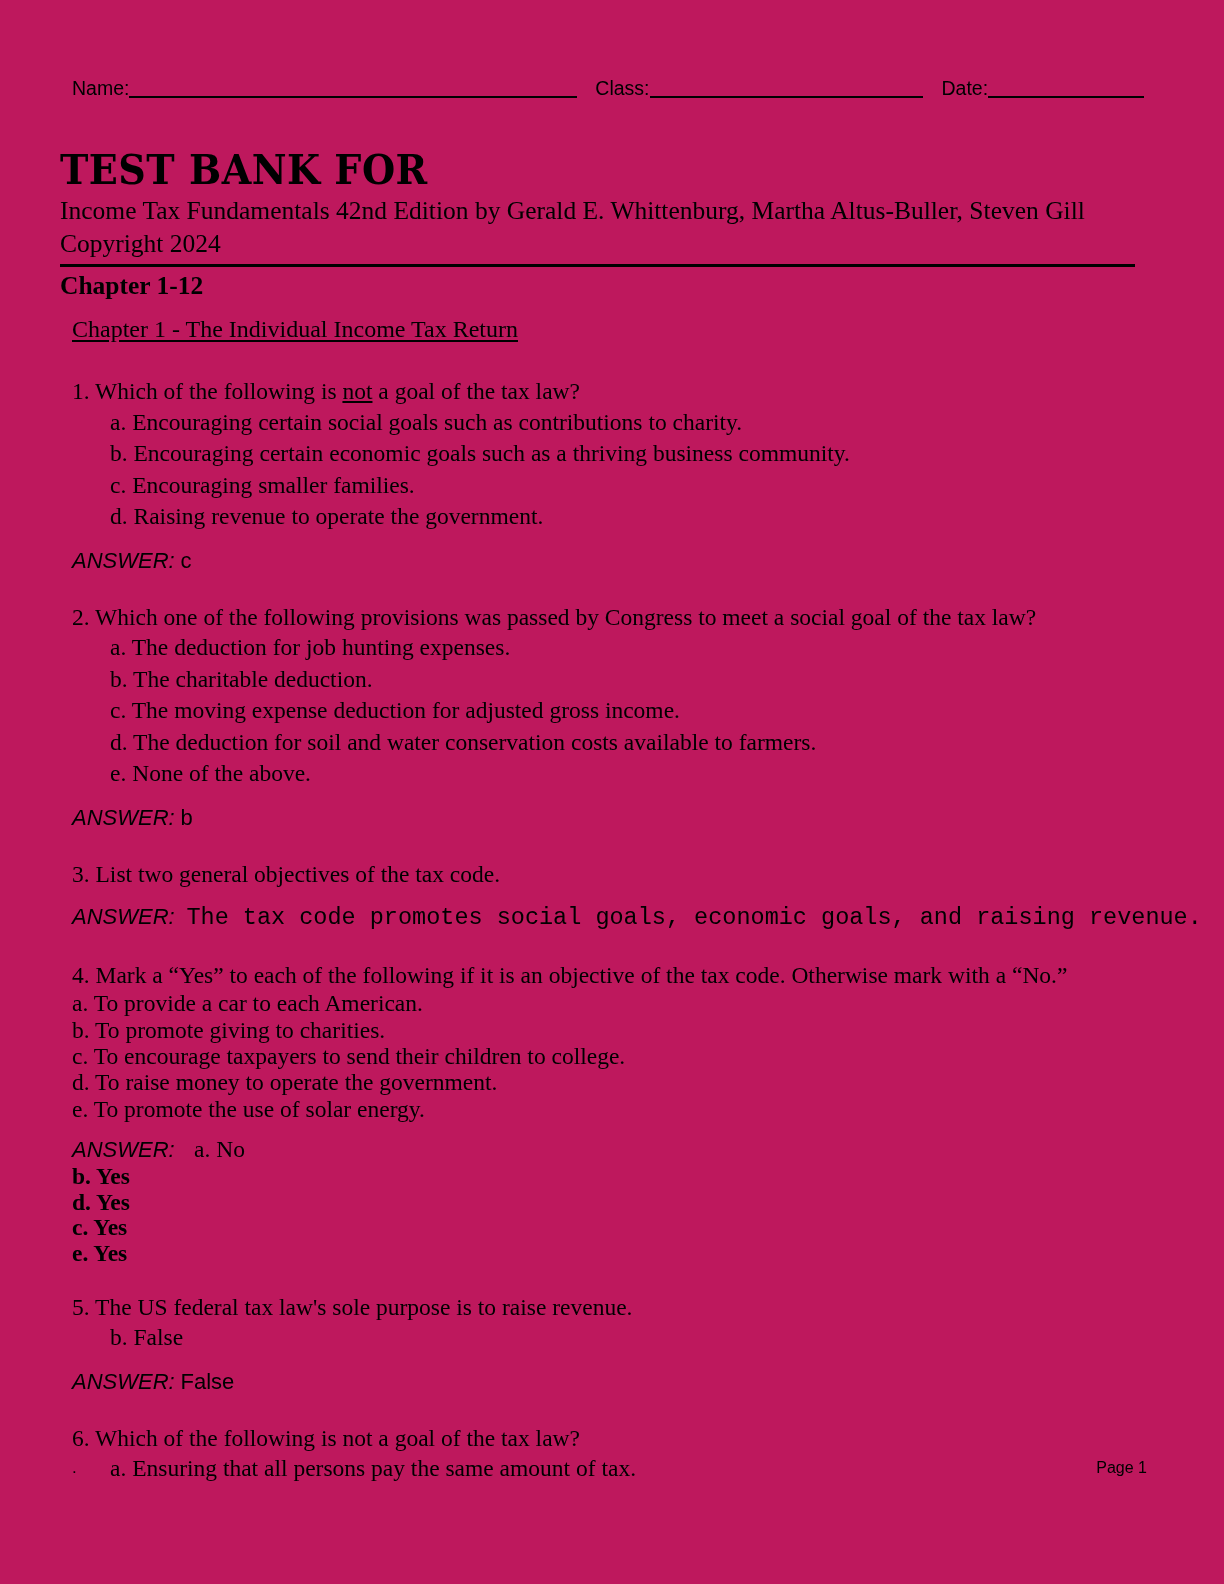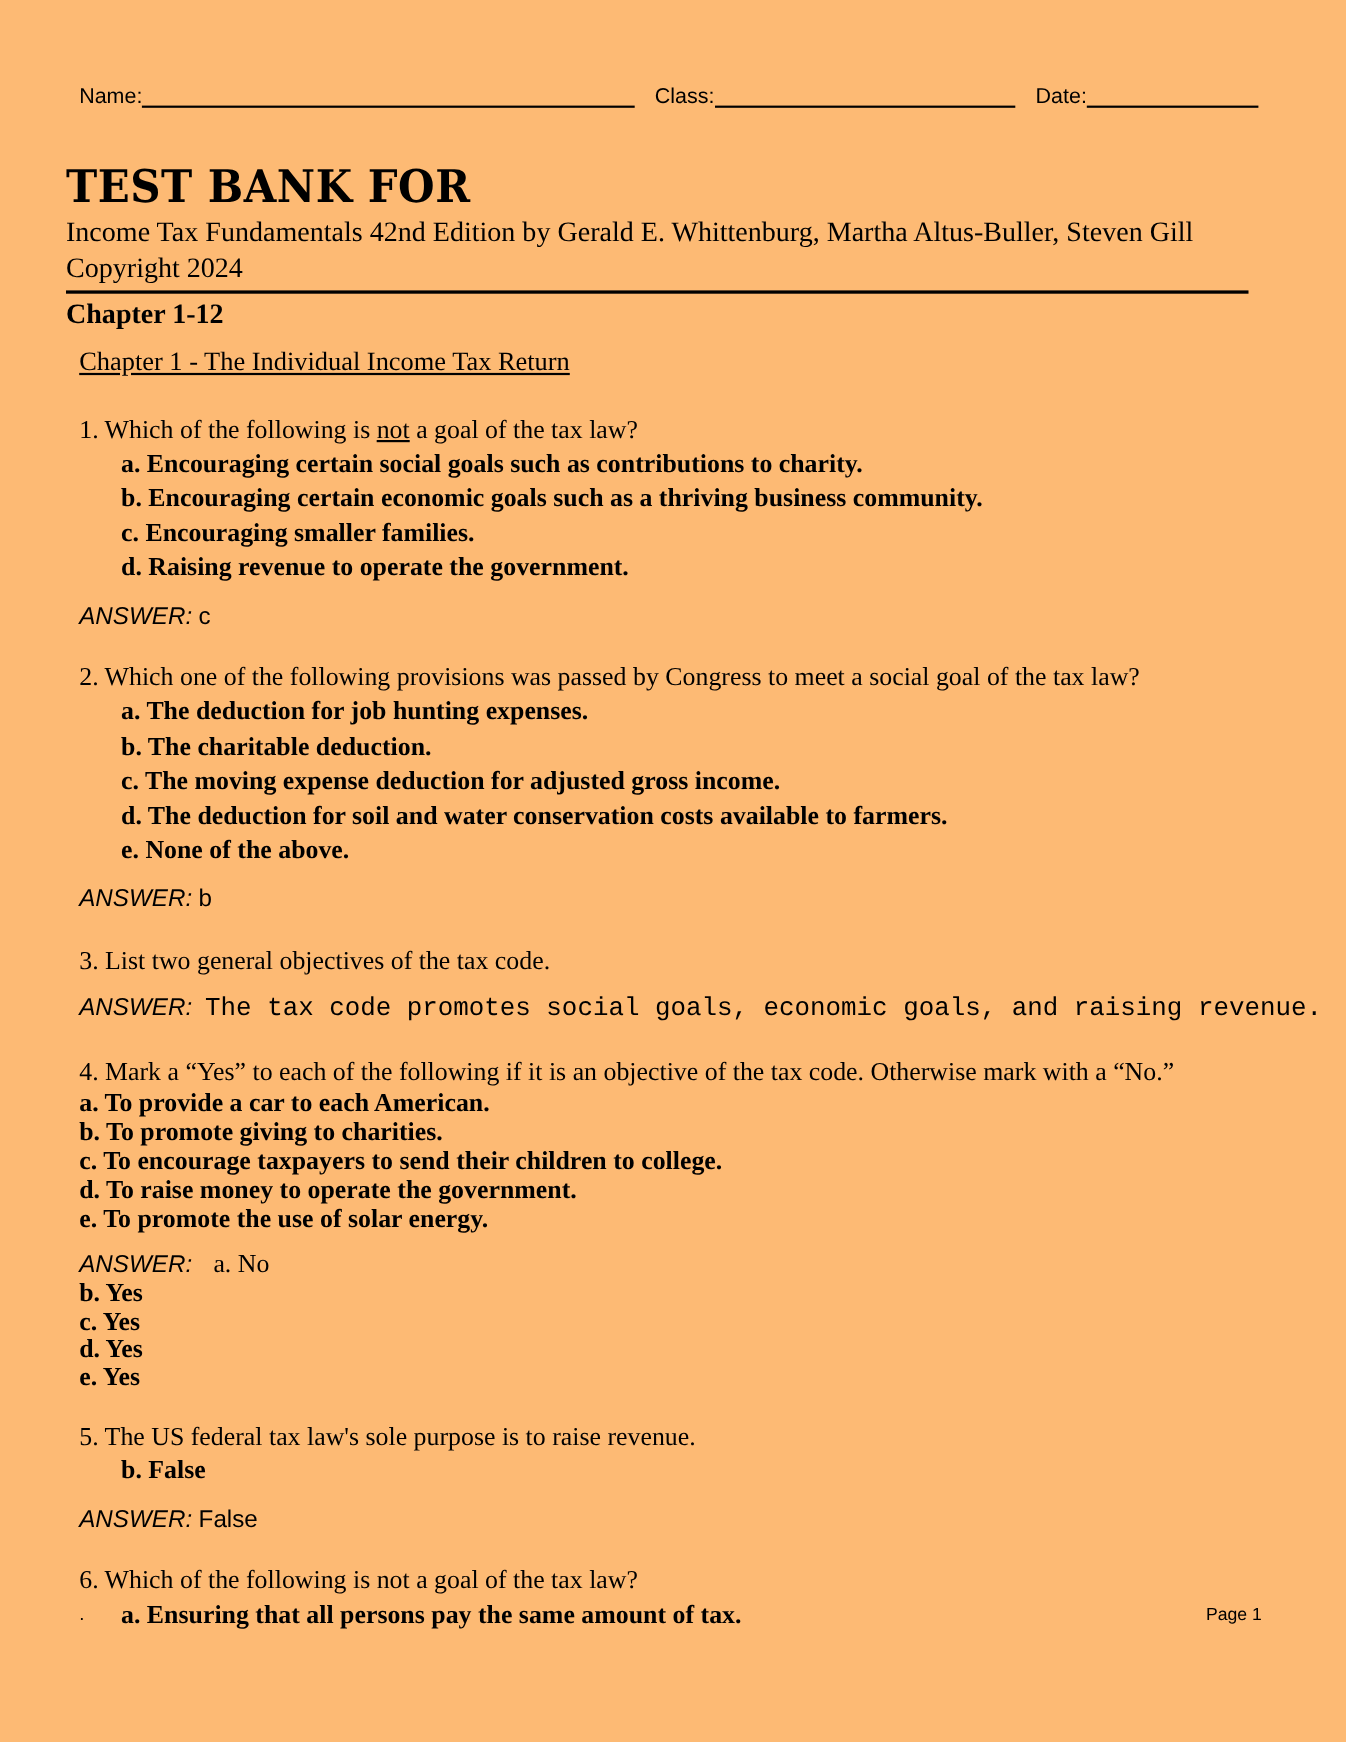--- a/index.html
+++ b/index.html
@@ -10,21 +10,21 @@
   body {
     font-family: "Liberation Serif", "DejaVu Serif", serif;
     color: #000000;
     -webkit-font-smoothing: antialiased;
   }
 
   .page {
     position: relative;
     width: 1224px;
     height: 1584px;
-    background: #fdba74;
+    background: #be185d;
     overflow: hidden;
     box-sizing: border-box;
   }
 
   
   .doc-header {
     position: absolute;
     left: 72px;
     top: 62px;
     width: 1072px;
@@ -107,21 +107,20 @@
   .q-stem {
     font-size: 23.5px;
     line-height: 1.30;
     white-space: nowrap;
   }
   .q-option {
     font-size: 23.5px;
     line-height: 1.345;
     margin-left: 38px;
     white-space: nowrap;
-    font-weight: bold;
   }
   .q-option.flush { margin-left: 0; line-height: 1.12; }
 
   .answer-line {
     font-size: 23.5px;
     line-height: 1.30;
     white-space: nowrap;
     margin-top: 12px;
   }
   .answer-tag {
@@ -233,22 +232,22 @@
       <div class="q-option flush">a. To provide a car to each American.</div>
       <div class="q-option flush">b. To promote giving to charities.</div>
       <div class="q-option flush">c. To encourage taxpayers to send their children to college.</div>
       <div class="q-option flush">d. To raise money to operate the government.</div>
       <div class="q-option flush">e. To promote the use of solar energy.</div>
       <div class="answer-line answer-first-row">
           <span class="answer-tag">ANSWER:</span>
           <span class="answer-first-item">a. No</span>
         </div>
       <div class="answer-list">b. Yes</div>
+      <div class="answer-list">d. Yes</div>
       <div class="answer-list">c. Yes</div>
-      <div class="answer-list">d. Yes</div>
       <div class="answer-list">e. Yes</div>
     </div>
 
     <div class="q-spacer"></div>
 
     <div class="q-block">
       <div class="q-stem"><span>5.</span> <span>The US federal tax law's sole purpose is to raise revenue.</span></div>
       <div class="q-option">b. False</div>
       <div class="answer-line"><span class="answer-tag">ANSWER:</span> <span class="answer-val-sans">False</span></div>
     </div>

